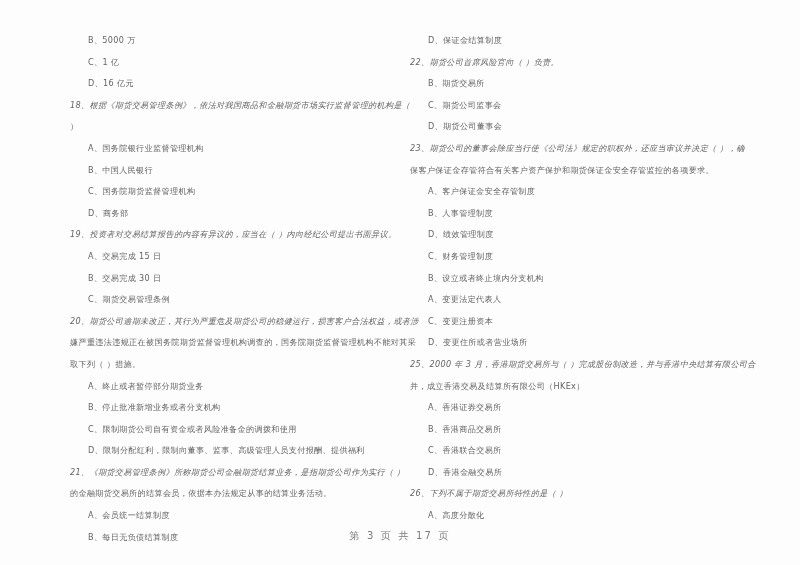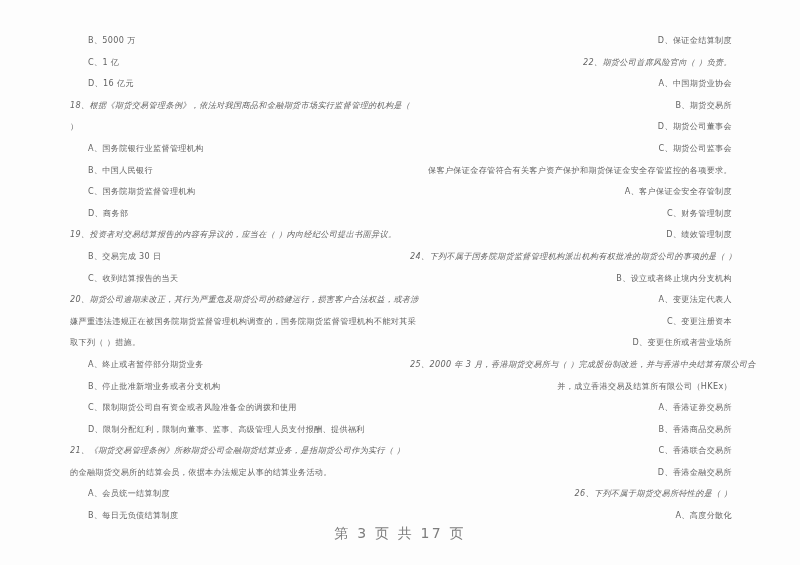--- a/index.html
+++ b/index.html
@@ -31,21 +31,21 @@
     display: flex;
     flex-direction: row;
   }
 
   .col {
     width: 50%;
     box-sizing: border-box;
     position: relative;
   }
   .col-left  { padding-left: 70px; padding-right: 6px; }
-  .col-right { padding-left: 10px; padding-right: 68px; text-align: right; }
+  .col-right { padding-left: 10px; padding-right: 26px; }
 
   
   .qline,
   .optline,
   .contline {
     font-size: 8.1px;
     line-height: 21.6px;
     color: #4a4a4a;
     letter-spacing: 0.35px;
     white-space: nowrap;
@@ -63,21 +63,21 @@
     opacity: .93;
     filter: blur(0.18px);
   }
 
   .footer {
     position: absolute;
     left: 0;
     right: 0;
     bottom: 22px;
     text-align: center;
-    font-size: 14px;
+    font-size: 10px;
     color: #7d7d7d;
     letter-spacing: 2.2px;
     filter: blur(0.25px);
     font-family: "DejaVu Sans", "Liberation Sans", sans-serif;
   }
 </style>
 </head>
 <body>
 
 <div class="page">
@@ -95,22 +95,23 @@
         <div class="qline scan">18、根据《期货交易管理条例》，依法对我国商品和金融期货市场实行监督管理的机构是（</div>
         <div class="contline scan">）</div>
         <div class="optline scan">A、国务院银行业监督管理机构</div>
         <div class="optline scan">B、中国人民银行</div>
         <div class="optline scan">C、国务院期货监督管理机构</div>
         <div class="optline scan">D、商务部</div>
       </div>
 
       <div>
         <div class="qline scan">19、投资者对交易结算报告的内容有异议的，应当在（      ）内向经纪公司提出书面异议。</div>
+        <div class="optline scan">A、交易完成 15 日</div>
         <div class="optline scan">B、交易完成 30 日</div>
-        <div class="optline scan">C、收到结算报告的当天</div>
+        <div class="optline scan">C、期货交易管理条例</div>
       </div>
 
       <div>
         <div class="qline scan">20、期货公司逾期未改正，其行为严重危及期货公司的稳健运行，损害客户合法权益，或者涉</div>
         <div class="contline scan">嫌严重违法违规正在被国务院期货监督管理机构调查的，国务院期货监督管理机构不能对其采</div>
         <div class="contline scan">取下列（      ）措施。</div>
         <div class="optline scan">A、终止或者暂停部分期货业务</div>
         <div class="optline scan">B、停止批准新增业务或者分支机构</div>
         <div class="optline scan">C、限制期货公司自有资金或者风险准备金的调拨和使用</div>
         <div class="optline scan">D、限制分配红利，限制向董事、监事、高级管理人员支付报酬、提供福利</div>
@@ -125,35 +126,35 @@
       </div>
     </div>
 
     <div class="col col-right">
       <div>
         <div class="optline scan">D、保证金结算制度</div>
       </div>
 
       <div>
         <div class="qline scan">22、期货公司首席风险官向（      ）负责。</div>
-        <div class="optline scan">A、中国期货业协会</div>
         <div class="optline scan">B、期货交易所</div>
+        <div class="optline scan">C、期货公司监事会</div>
         <div class="optline scan">D、期货公司董事会</div>
-        <div class="optline scan">C、期货公司监事会</div>
       </div>
 
       <div>
+        <div class="qline scan">23、期货公司的董事会除应当行使《公司法》规定的职权外，还应当审议并决定（      ），确</div>
         <div class="contline scan">保客户保证金存管符合有关客户资产保护和期货保证金安全存管监控的各项要求。</div>
         <div class="optline scan">A、客户保证金安全存管制度</div>
+        <div class="optline scan">B、人事管理制度</div>
+        <div class="optline scan">D、绩效管理制度</div>
         <div class="optline scan">C、财务管理制度</div>
-        <div class="optline scan">D、绩效管理制度</div>
       </div>
 
       <div>
-        <div class="qline scan">24、下列不属于国务院期货监督管理机构派出机构有权批准的期货公司的事项的是（      ）</div>
         <div class="optline scan">B、设立或者终止境内分支机构</div>
         <div class="optline scan">A、变更法定代表人</div>
         <div class="optline scan">C、变更注册资本</div>
         <div class="optline scan">D、变更住所或者营业场所</div>
       </div>
 
       <div>
         <div class="qline scan">25、2000 年 3 月，香港期货交易所与（      ）完成股份制改造，并与香港中央结算有限公司合</div>
         <div class="contline scan">并，成立香港交易及结算所有限公司（HKEx）</div>
         <div class="optline scan">A、香港证券交易所</div>

